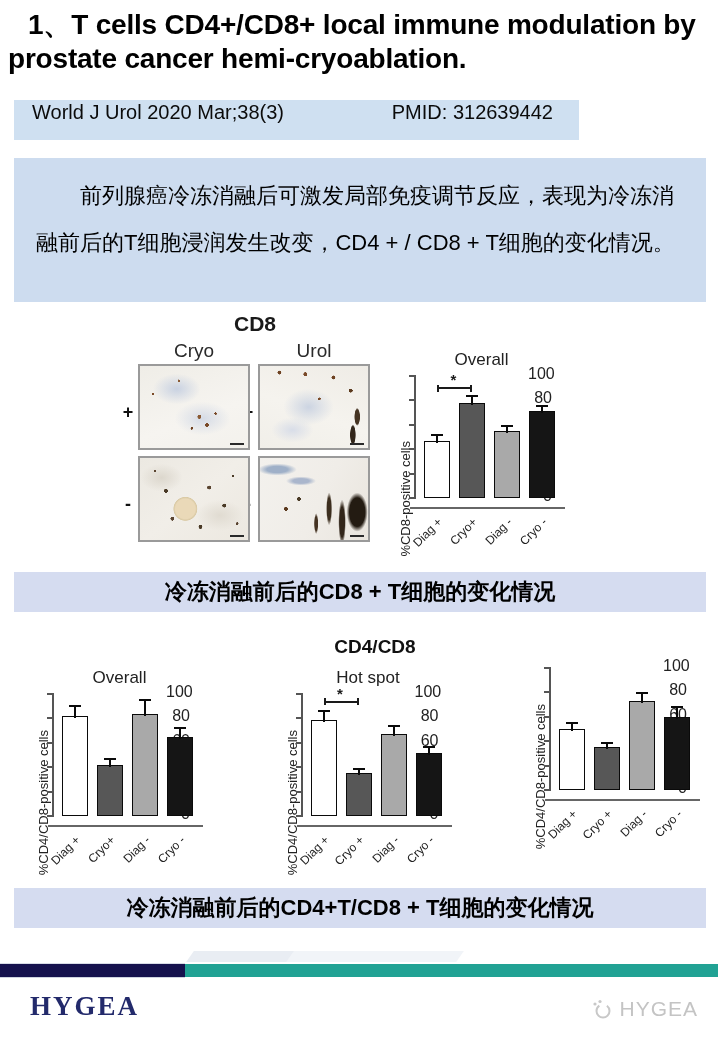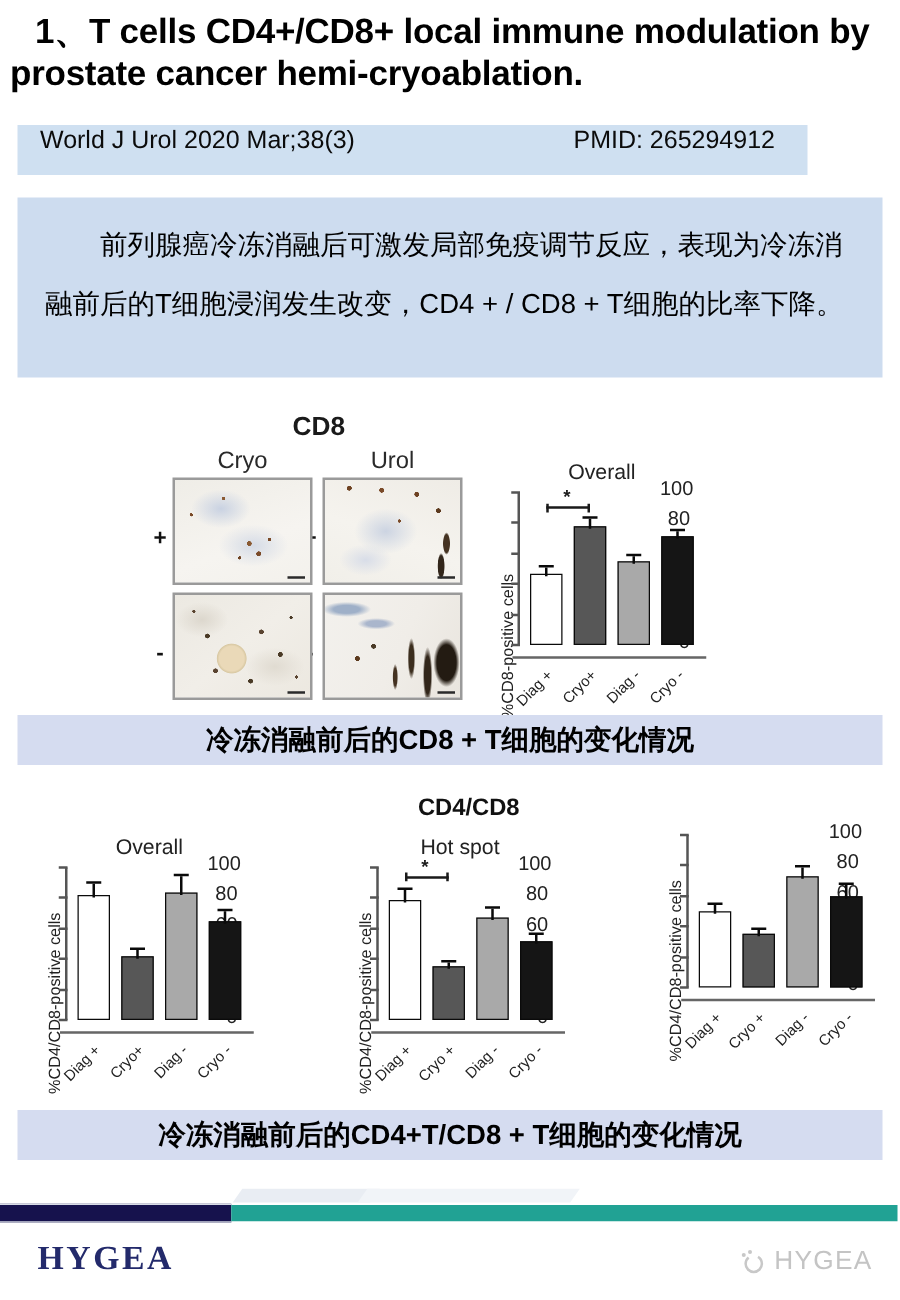--- a/index.html
+++ b/index.html
@@ -12,39 +12,39 @@
 
   
   .page-title {
     left:8px; top:8px; width:706px;
     font-size:28px; font-weight:700; line-height:34px; color:#000;
     text-indent:20px; letter-spacing:-0.2px;
   }
 
   
   .journal-bar {
-    left:14px; top:100px; width:632px; height:40px;
+    left:14px; top:100px; width:565px; height:40px;
     background:var(--panel-blue);
     display:flex; align-items:center; justify-content:space-between;
     padding:0 26px 16px 18px; font-size:20px; color:#0b0b0b;
   }
 
   
   .summary-box {
     left:14px; top:158px; width:692px; height:144px;
     background:var(--summary-blue);
     padding:14px 22px 0 22px;
   }
   .summary-box p {
     font-size:22px; line-height:47px; font-weight:500; color:#000;
     text-indent:2em;
   }
 
   
-  .cd8-section { left:0; top:328px; width:720px; height:252px; }
+  .cd8-section { left:0; top:310px; width:720px; height:252px; }
   .cd8-head { position:absolute; left:138px; top:2px; width:234px; text-align:center;
               font-size:21px; font-weight:700; color:#1a1a1a; }
   .col-label { position:absolute; top:30px; width:112px; text-align:center;
                font-size:19px; color:#2a2a2a; }
   .col-label.diag { left:138px; }
   .col-label.cryo { left:258px; }
   .row-sign { position:absolute; width:16px; text-align:center;
               font-size:18px; font-weight:700; color:#111; }
   .micro { position:absolute; width:112px; height:86px; border:2px solid #9a9a9a; }
   .micro .scalebar { position:absolute; right:4px; bottom:3px; width:14px; height:2px; background:#2a2a2a; }
@@ -149,25 +149,25 @@
   .brand-right { position:absolute; right:22px; top:52px; display:flex; align-items:center; gap:6px;
                  color:#c4c4c4; font-size:21px; letter-spacing:1px; }
 </style>
 </head>
 <body>
 
 <h1 class="abs page-title">1、T cells CD4+/CD8+ local immune modulation by prostate cancer hemi-cryoablation.</h1>
 
 <div class="abs journal-bar">
   <span>World J Urol 2020 Mar;38(3)</span>
-  <span>PMID: 265294912</span>
+  <span>PMID: 312639442</span>
 </div>
 
 <div class="abs summary-box">
-  <p>前列腺癌冷冻消融后可激发局部免疫调节反应，表现为冷冻消融前后的T细胞浸润发生改变，CD4 + / CD8 + T细胞的比率下降。</p>
+  <p>前列腺癌冷冻消融后可激发局部免疫调节反应，表现为冷冻消融前后的T细胞浸润发生改变，CD4 + / CD8 + T细胞的变化情况。</p>
 </div>
 
 <section class="abs cd8-section">
   <div class="cd8-head">CD8</div>
   <div class="col-label diag">Cryo</div>
   <div class="col-label cryo">Urol</div>
 
   <span class="row-sign" style="left:120px; top:92px;">+</span>
   <span class="row-sign" style="left:240px; top:92px;">+</span>
   <span class="row-sign" style="left:120px; top:184px;">-</span>

